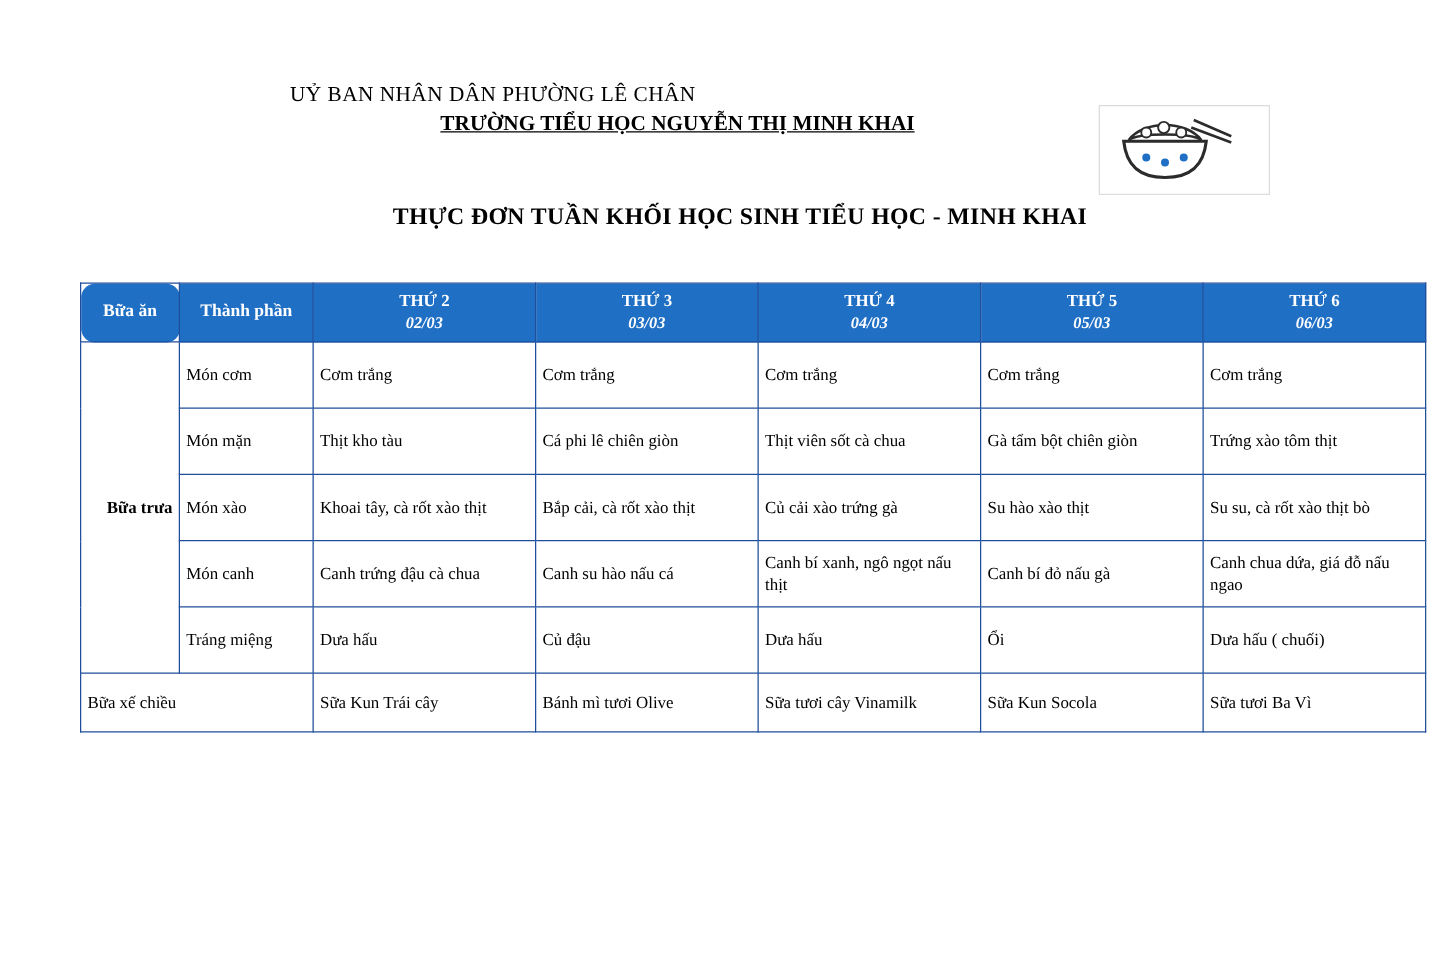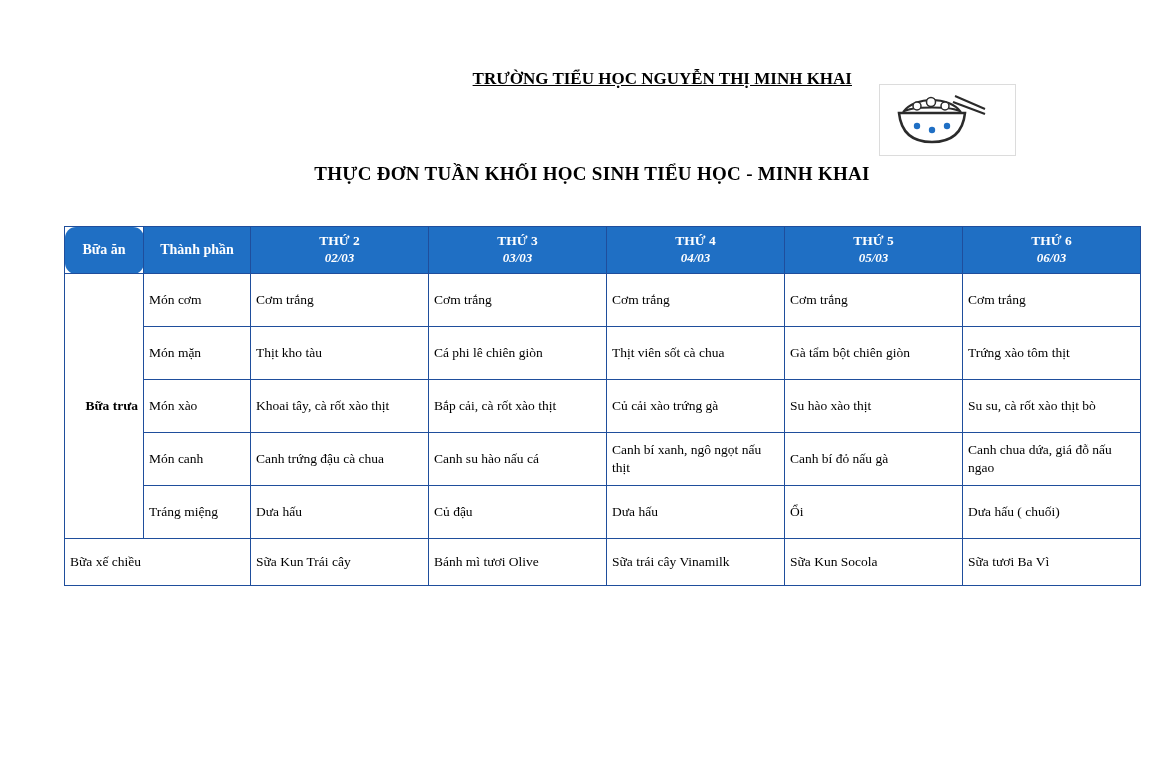--- a/index.html
+++ b/index.html
@@ -31,21 +31,21 @@
   }
   .org-line-1 {
     font-size: 17px;
     letter-spacing: 0.4px;
     text-align: left;
     white-space: nowrap;
   }
   .org-line-2 {
     font-size: 17px;
     font-weight: bold;
-    text-align: right;
+    text-align: center;
     white-space: nowrap;
     margin-top: 3px;
   }
   .org-line-2 .underline {
     text-decoration: underline;
   }
 
   
   .logo-box {
     position: absolute;
@@ -182,20 +182,21 @@
     position: absolute;
     border-radius: 50%;
   }
 </style>
 </head>
 <body>
 
 <div class="page">
 
   <div class="header-block">
+    <div class="org-line-1">UỶ BAN NHÂN DÂN PHƯỜNG LÊ CHÂN</div>
     <div class="org-line-2">
       <span class="underline">TRƯỜNG TIỂU HỌC NGUYỄN THỊ MINH KHAI</span>
     </div>
   </div>
 
   <div class="logo-box">
     <svg width="110" height="60" viewBox="0 0 110 60">
       <g stroke="#2b2b2b" stroke-width="2" fill="none">
         <line x1="62" y1="6" x2="92" y2="19"></line>
         <line x1="60" y1="12" x2="92" y2="24"></line>
@@ -281,21 +282,21 @@
         <td class="cell-item">Dưa hấu</td>
         <td class="cell-item">Củ đậu</td>
         <td class="cell-item">Dưa hấu</td>
         <td class="cell-item">Ổi</td>
         <td class="cell-item">Dưa hấu ( chuối)</td>
       </tr>
       <tr class="row-snack">
         <td class="cell-snack-label" colspan="2">Bữa xế chiều</td>
         <td class="cell-item">Sữa Kun Trái cây</td>
         <td class="cell-item">Bánh mì tươi Olive</td>
-        <td class="cell-item">Sữa trái cây Vinamilk</td>
+        <td class="cell-item">Sữa tươi cây Vinamilk</td>
         <td class="cell-item">Sữa Kun Socola</td>
         <td class="cell-item">Sữa tươi Ba Vì</td>
       </tr>
     </tbody>
   </table>
 
 
 </div>
 
 </body></html>

